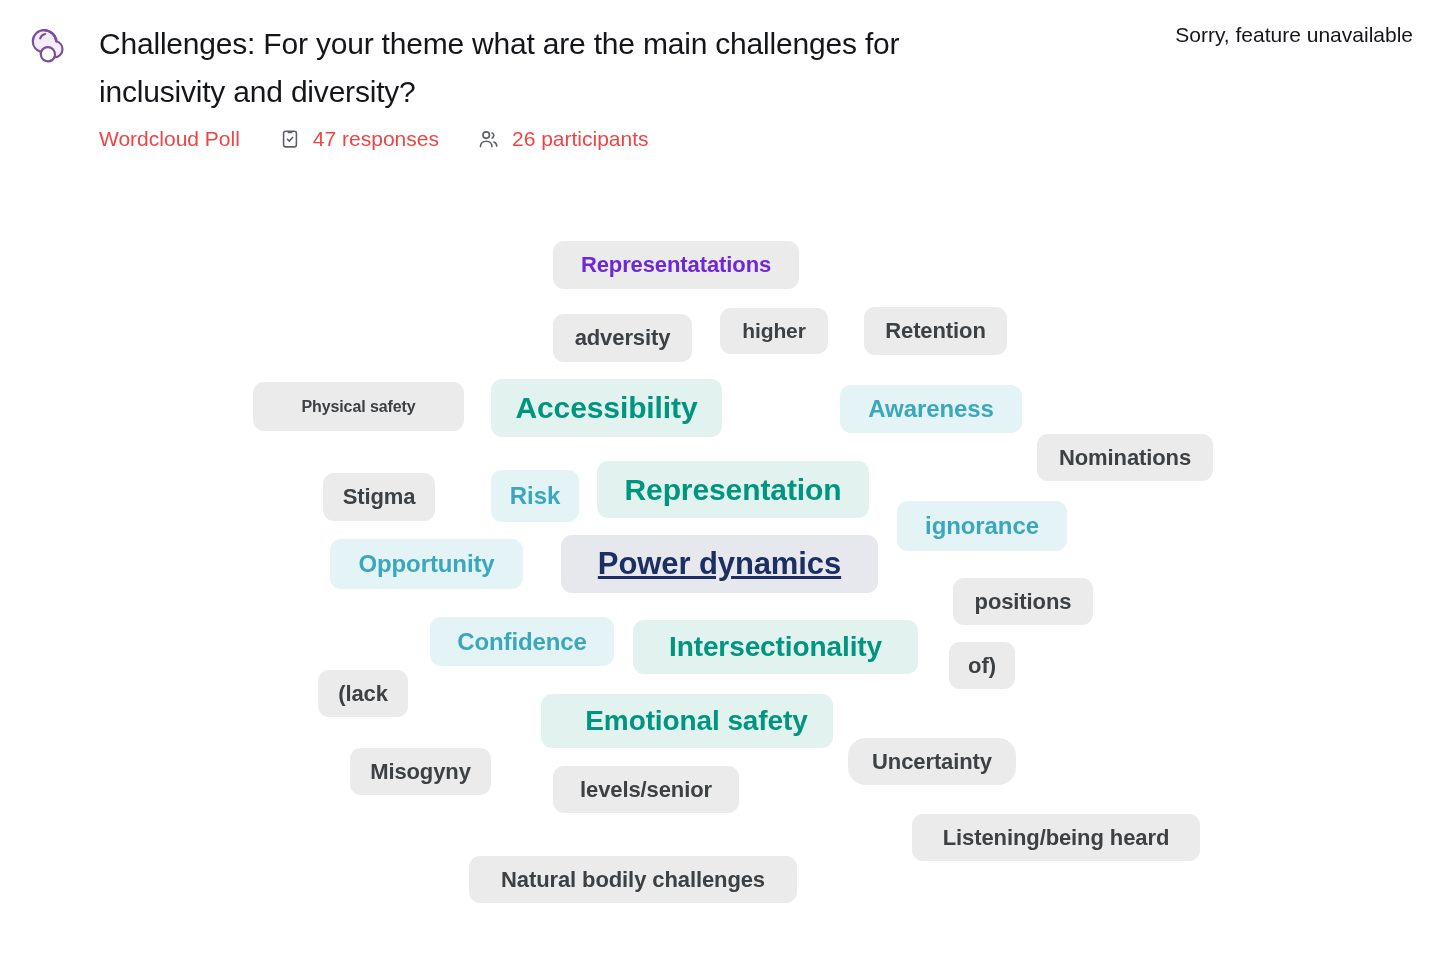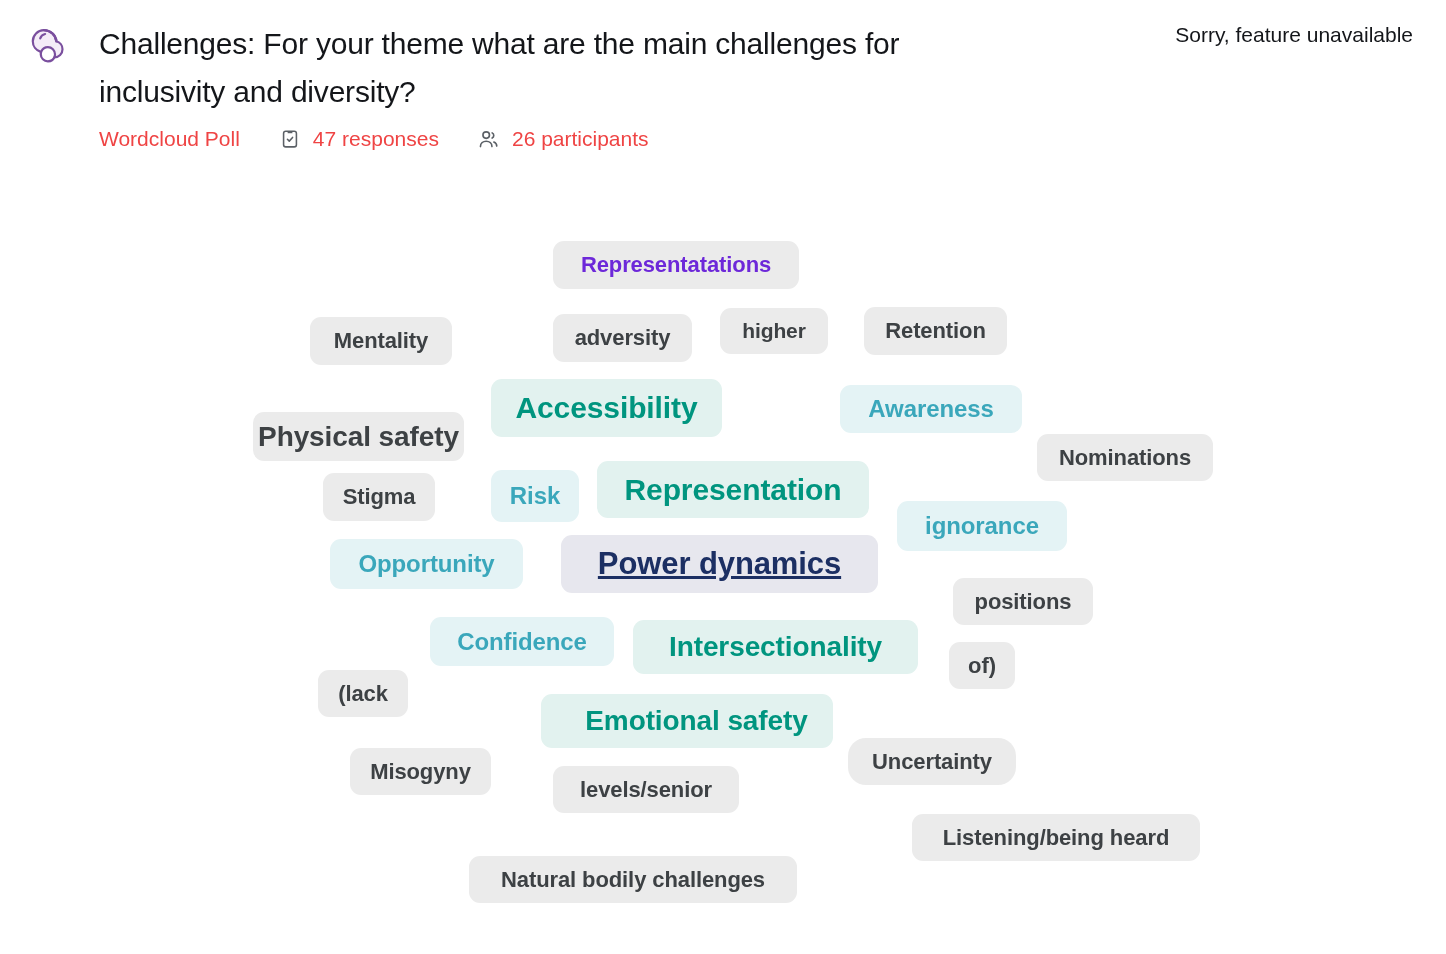--- a/index.html
+++ b/index.html
@@ -155,25 +155,24 @@
       <span>26 participants</span>
     </div>
 
   </div>
 
   <div id="feature-unavailable">Sorry, feature unavailable</div>
 </div>
 
 <div id="wordcloud">
     <div class="word-chip" style="left: 553px; top: 241px; width: 246px; height: 48px; font-size: 22px; background: rgb(235, 235, 235); color: #6d28d9;">Representatations</div>
-    <div class="word-chip" style="left: 310px; top: 317px; width: 142px; height: 48px; font-size: 22px; background: rgb(235, 235, 235); color: rgb(61, 65, 68);">Mentality</div>
     <div class="word-chip" style="left: 553px; top: 314px; width: 139px; height: 48px; font-size: 22px; background: rgb(235, 235, 235); color: rgb(61, 65, 68);">adversity</div>
     <div class="word-chip" style="left: 720px; top: 308px; width: 108px; height: 46px; font-size: 21px; background: rgb(235, 235, 235); color: rgb(61, 65, 68);">higher</div>
     <div class="word-chip" style="left: 864px; top: 307px; width: 143px; height: 48px; font-size: 22px; background: rgb(235, 235, 235); color: rgb(61, 65, 68);">Retention</div>
-    <div class="word-chip" style="left: 253px; top: 412px; width: 211px; height: 49px; font-size: 28px; background: rgb(235, 235, 235); color: rgb(61, 65, 68);">Physical safety</div>
+    <div class="word-chip" style="left: 253px; top: 382px; width: 211px; height: 49px; font-size: 16px; background: rgb(235, 235, 235); color: rgb(61, 65, 68);">Physical safety</div>
     <div class="word-chip" style="left: 491px; top: 379px; width: 231px; height: 58px; font-size: 30px; background: rgb(226, 242, 239); color: rgb(0, 149, 127);">Accessibility</div>
     <div class="word-chip" style="left: 840px; top: 385px; width: 182px; height: 48px; font-size: 24px; background: rgb(228, 243, 245); color: rgb(58, 167, 187);">Awareness</div>
     <div class="word-chip" style="left: 1037px; top: 434px; width: 176px; height: 47px; font-size: 22px; background: rgb(235, 235, 235); color: rgb(61, 65, 68);">Nominations</div>
     <div class="word-chip" style="left: 323px; top: 473px; width: 112px; height: 48px; font-size: 22px; background: rgb(235, 235, 235); color: rgb(61, 65, 68);">Stigma</div>
     <div class="word-chip" style="left: 491px; top: 470px; width: 88px; height: 52px; font-size: 24px; background: rgb(228, 243, 245); color: rgb(58, 167, 187);">Risk</div>
     <div class="word-chip" style="left: 597px; top: 461px; width: 272px; height: 57px; font-size: 30px; background: rgb(226, 242, 239); color: rgb(0, 149, 127);">Representation</div>
     <div class="word-chip" style="left: 897px; top: 501px; width: 170px; height: 50px; font-size: 24px; background: rgb(228, 243, 245); color: rgb(58, 167, 187);">ignorance</div>
     <div class="word-chip" style="left: 330px; top: 539px; width: 193px; height: 50px; font-size: 24px; background: rgb(228, 243, 245); color: rgb(58, 167, 187);">Opportunity</div>
     <div class="word-chip" style="left: 561px; top: 535px; width: 317px; height: 58px; font-size: 31px; background: rgb(231, 231, 238); color: rgb(28, 47, 99); text-decoration: underline;">Power dynamics</div>
     <div class="word-chip" style="left: 953px; top: 578px; width: 140px; height: 47px; font-size: 22px; background: rgb(235, 235, 235); color: rgb(61, 65, 68);">positions</div>

